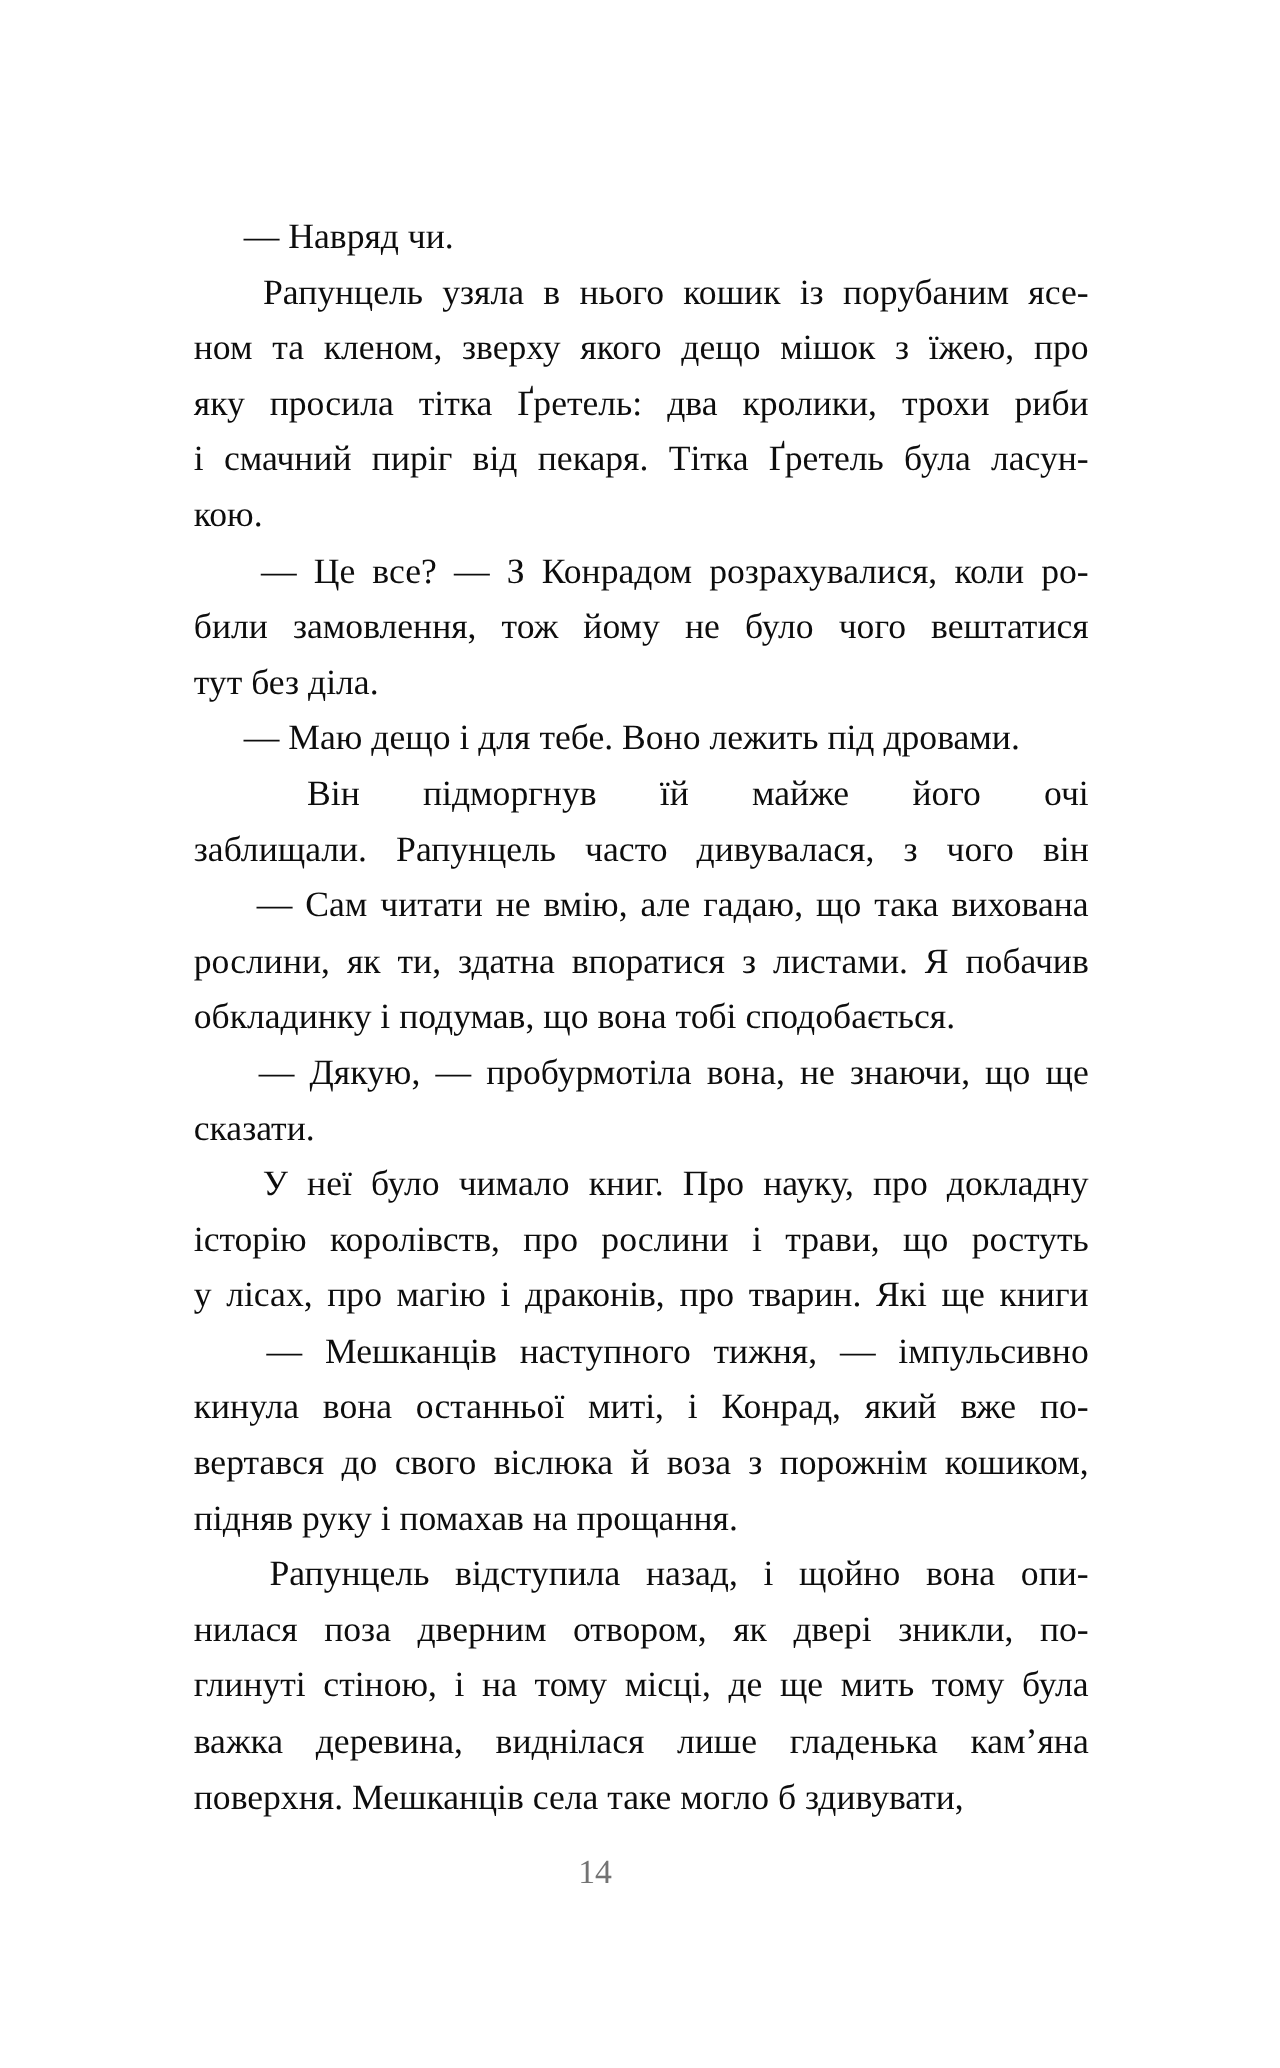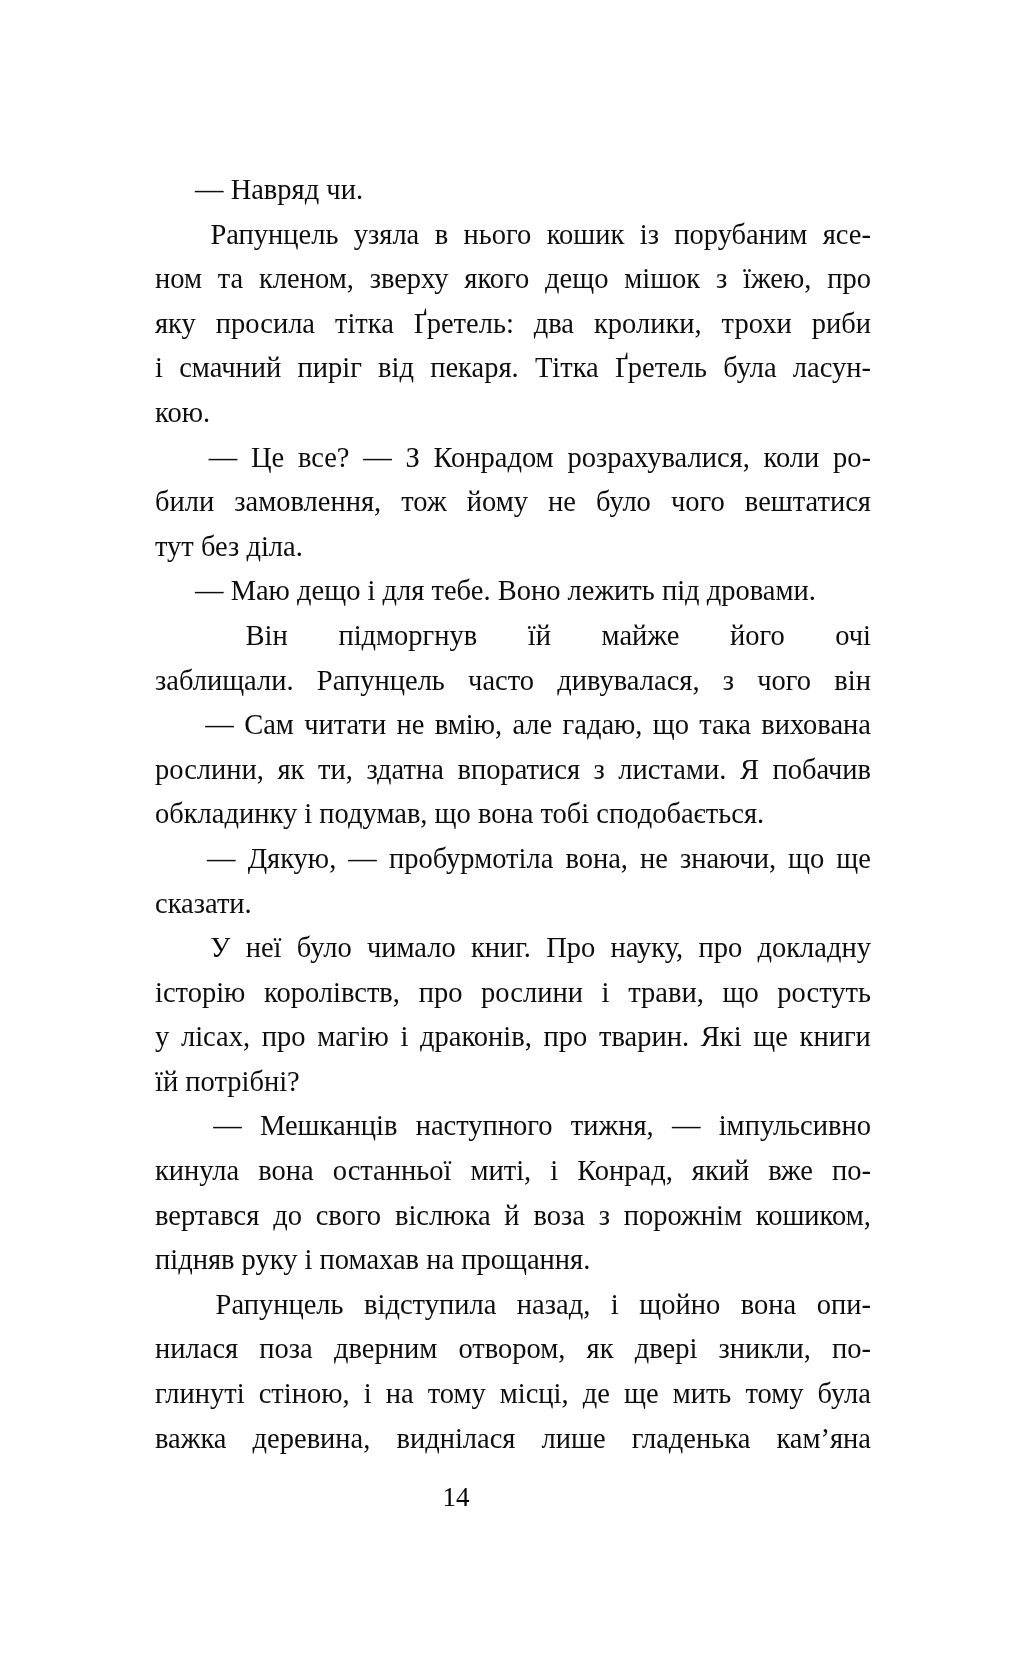--- a/index.html
+++ b/index.html
@@ -61,22 +61,23 @@
     white-space: pre;
   }
 
   #page-number {
     position: absolute;
     left: 0;
     top: 1482px;
     width: 912px;
     text-align: center;
     font-size: 27px;
-    color: #000000;
+    color: #737373;
     font-family: "Liberation Serif", "DejaVu Serif", serif;
+    padding-left: 20px;
   }
 </style>
 </head>
 <body>
 
 <div id="page">
 
   <div id="text-block">
       <div class="para-block">
         <div class="jline indent last">— Навряд чи.</div>
@@ -106,31 +107,31 @@
         <div class="jline last">обкладинку і подумав, що вона тобі сподобається.</div>
       </div>
       <div class="para-block">
         <div class="jline indent"><span class="w">—</span><span class="w">Дякую,</span><span class="w">—</span><span class="w">пробурмотіла</span><span class="w">вона,</span><span class="w">не</span><span class="w">знаючи,</span><span class="w">що</span><span class="w">ще</span></div>
         <div class="jline last">сказати.</div>
       </div>
       <div class="para-block">
         <div class="jline indent"><span class="w">У</span><span class="w">неї</span><span class="w">було</span><span class="w">чимало</span><span class="w">книг.</span><span class="w">Про</span><span class="w">науку,</span><span class="w">про</span><span class="w">докладну</span></div>
         <div class="jline"><span class="w">історію</span><span class="w">королівств,</span><span class="w">про</span><span class="w">рослини</span><span class="w">і</span><span class="w">трави,</span><span class="w">що</span><span class="w">ростуть</span></div>
         <div class="jline"><span class="w">у</span><span class="w">лісах,</span><span class="w">про</span><span class="w">магію</span><span class="w">і</span><span class="w">драконів,</span><span class="w">про</span><span class="w">тварин.</span><span class="w">Які</span><span class="w">ще</span><span class="w">книги</span></div>
-        <div class="jline last">їй потрібні?</div>
       </div>
       <div class="para-block">
         <div class="jline indent"><span class="w">—</span><span class="w">Мешканців</span><span class="w">наступного</span><span class="w">тижня,</span><span class="w">—</span><span class="w">імпульсивно</span></div>
         <div class="jline"><span class="w">кинула</span><span class="w">вона</span><span class="w">останньої</span><span class="w">миті,</span><span class="w">і</span><span class="w">Конрад,</span><span class="w">який</span><span class="w">вже</span><span class="w">по-</span></div>
         <div class="jline"><span class="w">вертався</span><span class="w">до</span><span class="w">свого</span><span class="w">віслюка</span><span class="w">й</span><span class="w">воза</span><span class="w">з</span><span class="w">порожнім</span><span class="w">кошиком,</span></div>
         <div class="jline last">підняв руку і помахав на прощання.</div>
       </div>
       <div class="para-block">
         <div class="jline indent"><span class="w">Рапунцель</span><span class="w">відступила</span><span class="w">назад,</span><span class="w">і</span><span class="w">щойно</span><span class="w">вона</span><span class="w">опи-</span></div>
         <div class="jline"><span class="w">нилася</span><span class="w">поза</span><span class="w">дверним</span><span class="w">отвором,</span><span class="w">як</span><span class="w">двері</span><span class="w">зникли,</span><span class="w">по-</span></div>
         <div class="jline"><span class="w">глинуті</span><span class="w">стіною,</span><span class="w">і</span><span class="w">на</span><span class="w">тому</span><span class="w">місці,</span><span class="w">де</span><span class="w">ще</span><span class="w">мить</span><span class="w">тому</span><span class="w">була</span></div>
         <div class="jline"><span class="w">важка</span><span class="w">деревина,</span><span class="w">виднілася</span><span class="w">лише</span><span class="w">гладенька</span><span class="w">кам’яна</span></div>
+        <div class="jline last">поверхня. Мешканців села таке могло б здивувати,</div>
       </div>
     </div>
 
   <div id="page-number">14</div>
 
 </div>
 
 </body></html>

